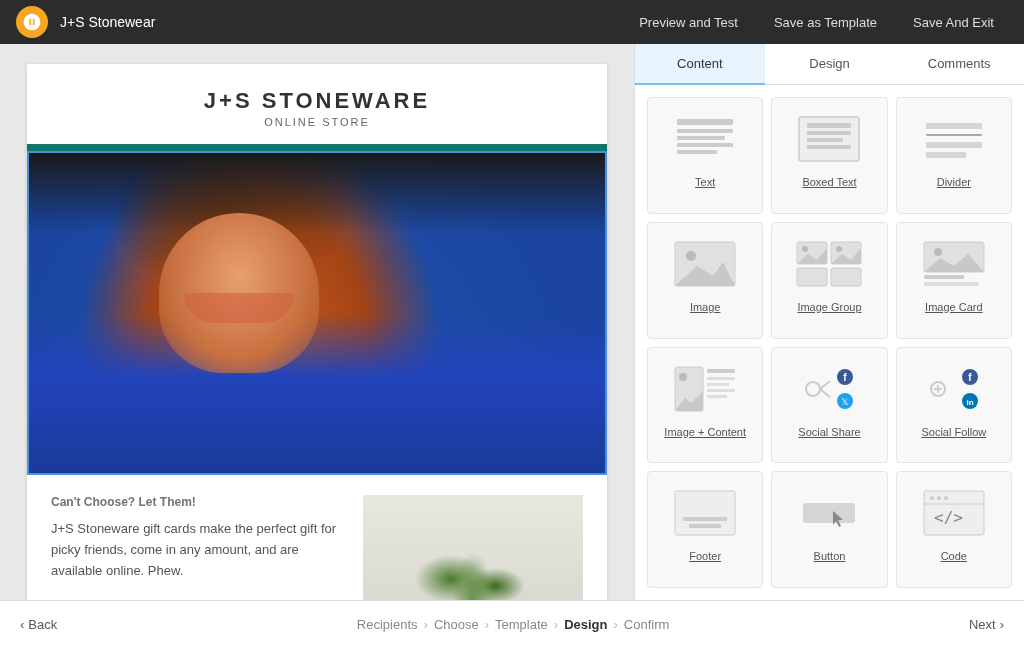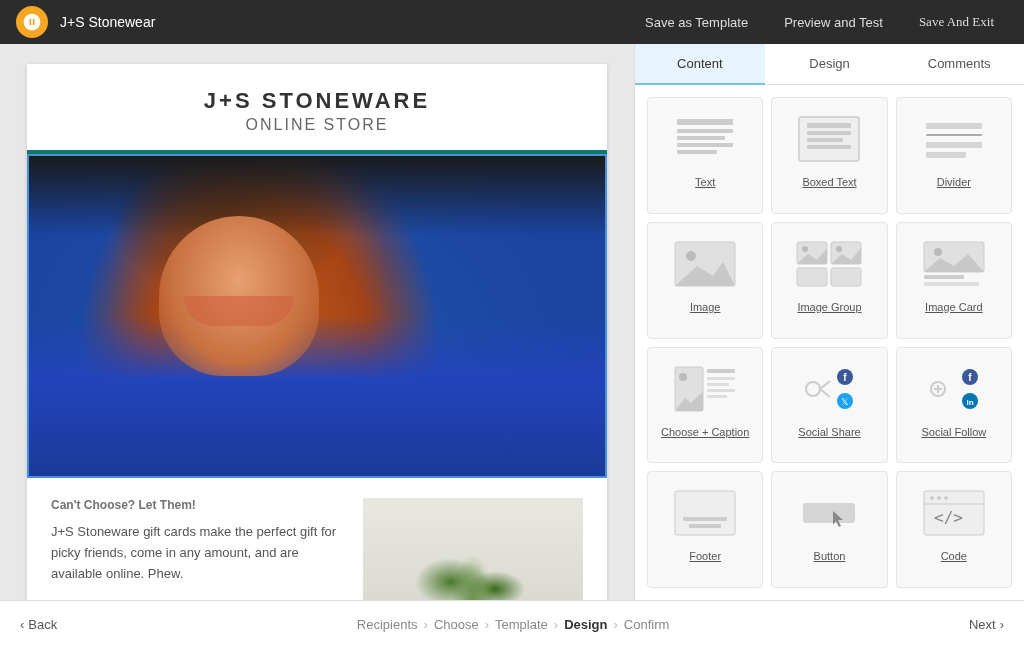--- a/index.html
+++ b/index.html
@@ -65,30 +65,30 @@
     .email-canvas {
       background: #fff;
       width: 580px;
       margin: 20px auto;
       min-height: 560px;
       box-shadow: 0 1px 4px rgba(0,0,0,0.15);
     }
     .email-header {
       text-align: center;
       padding: 24px 20px 16px;
-      border-bottom: 4px solid #0f766e;
+      border-bottom: 7px solid #0f766e;
     }
     .email-brand-name {
       font-size: 22px;
       font-weight: 700;
       letter-spacing: 3px;
       color: #333;
     }
     .email-brand-sub {
-      font-size: 16px;
+      font-size: 11px;
       letter-spacing: 2px;
       color: #666;
       margin-top: 2px;
     }
 
     
     .image-block {
       position: relative;
       border: 2px solid #4a90d9;
     }
@@ -265,23 +265,23 @@
 <body>
 
 <nav class="top-nav">
   <div class="top-nav-logo">
     <svg viewBox="0 0 24 24" fill="white">
       <path d="M12 2C6.48 2 2 6.48 2 12s4.48 10 10 10 10-4.48 10-10S17.52 2 12 2zm-1 14H9V8h2v8zm4 0h-2V8h2v8z"></path>
     </svg>
   </div>
   <span class="top-nav-brand">J+S Stonewear</span>
   <div class="top-nav-right">
+    <button class="nav-btn">Preview and Test</button>
     <button class="nav-btn">Save as Template</button>
-    <button class="nav-btn">Preview and Test</button>
-    <button class="nav-btn" style="display:flex;align-items:center;gap:4px;font-family:Liberation Serif, serif;">Save And Exit</button>
+    <button class="nav-btn" style="display:flex;align-items:center;gap:4px;">Save And Exit</button>
   </div>
 </nav>
 
 <div class="main-area">
 
   <div class="canvas-area">
     <div class="email-canvas">
 
       <div class="email-header">
         <div class="email-brand-name">J+S STONEWARE</div>
@@ -418,21 +418,21 @@
             <rect x="6" y="4" width="28" height="44" rx="2" fill="#e0e0e0" stroke="#ccc" stroke-width="1"></rect>
             <circle cx="14" cy="14" r="4" fill="#bbb"></circle>
             <polygon points="6,48 16,35 22,40 34,28 34,48" fill="#c8c8c8"></polygon>
             <rect x="38" y="6" width="28" height="4" rx="1" fill="#ccc"></rect>
             <rect x="38" y="14" width="28" height="3" rx="1" fill="#ddd"></rect>
             <rect x="38" y="20" width="22" height="3" rx="1" fill="#ddd"></rect>
             <rect x="38" y="26" width="28" height="3" rx="1" fill="#ddd"></rect>
             <rect x="38" y="32" width="20" height="3" rx="1" fill="#ddd"></rect>
           </svg>
         </div>
-        <span class="block-label">Choose + Caption</span>
+        <span class="block-label">Image + Content</span>
       </div>
 
       <div class="block-item">
         <div class="block-icon">
           <svg width="72" height="52" viewBox="0 0 72 52">
 
             <circle cx="20" cy="26" r="7" fill="none" stroke="#ccc" stroke-width="2"></circle>
             <path d="M27 26 l10-8 M27 26 l10 8" stroke="#ccc" stroke-width="2" fill="none"></path>
 
             <circle cx="52" cy="14" r="8" fill="#3b5998"></circle>

